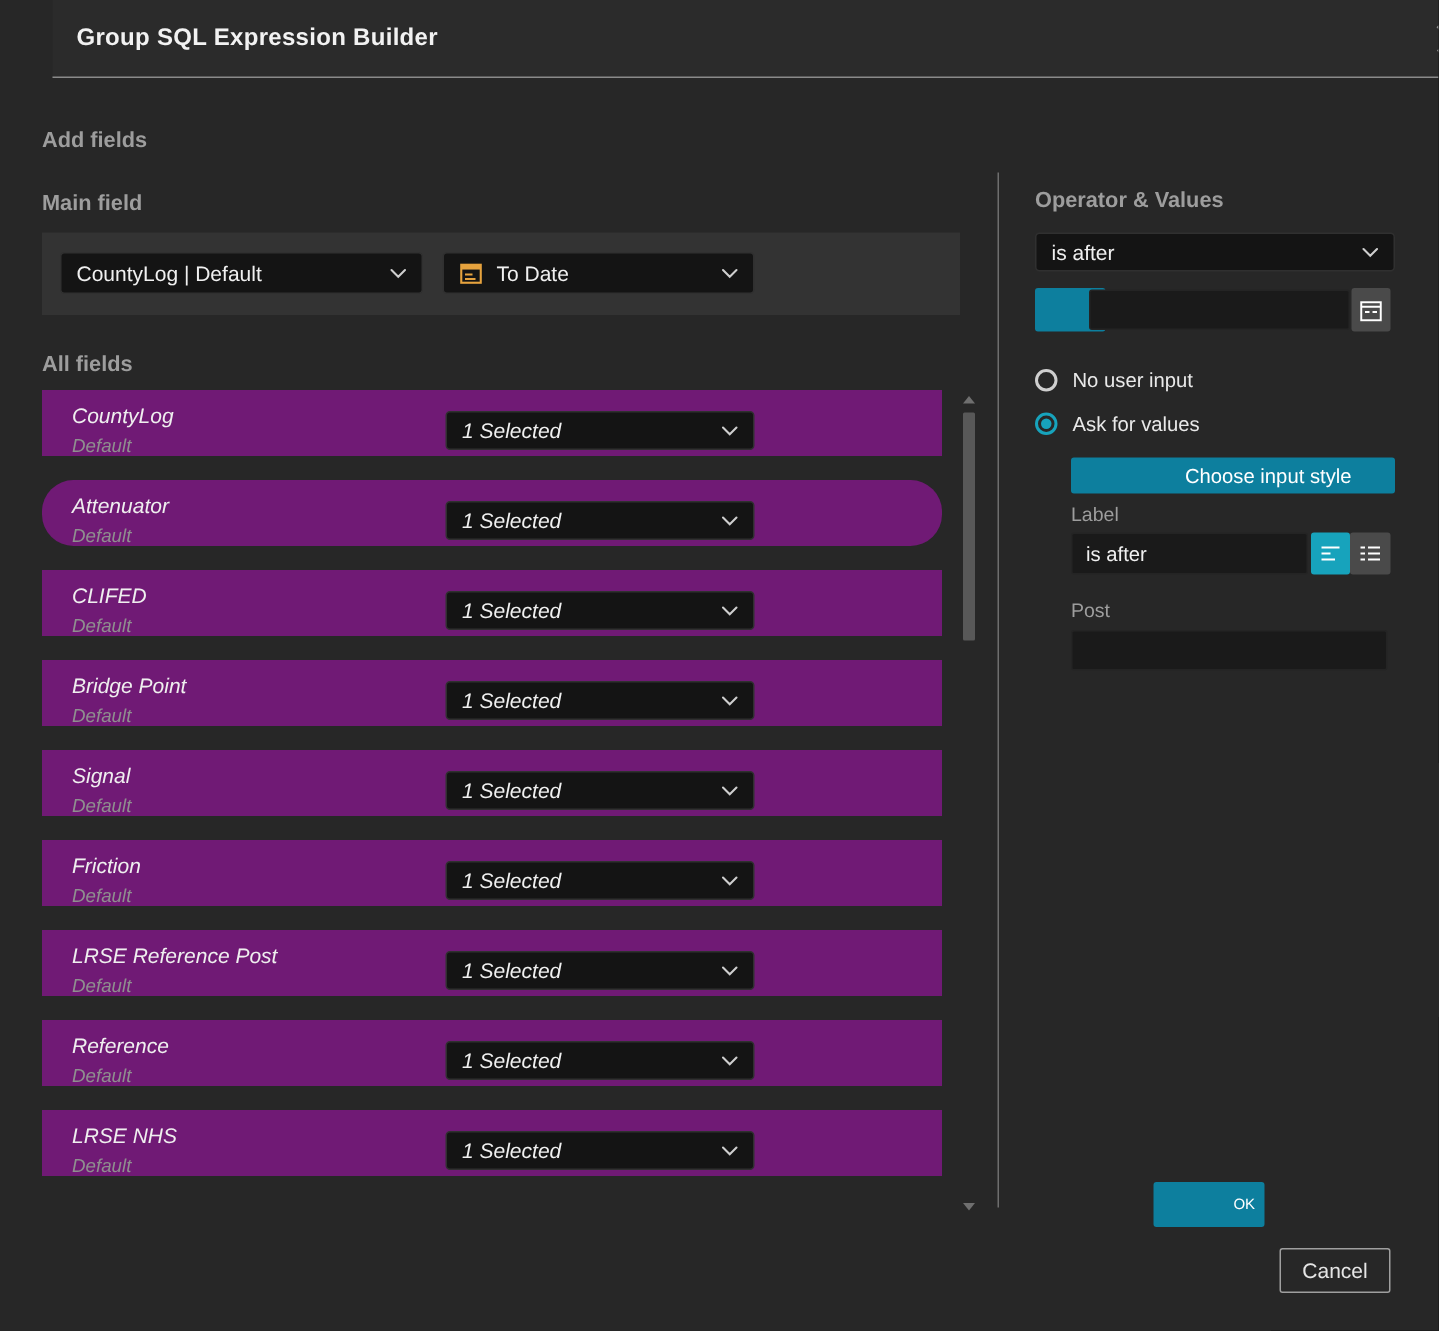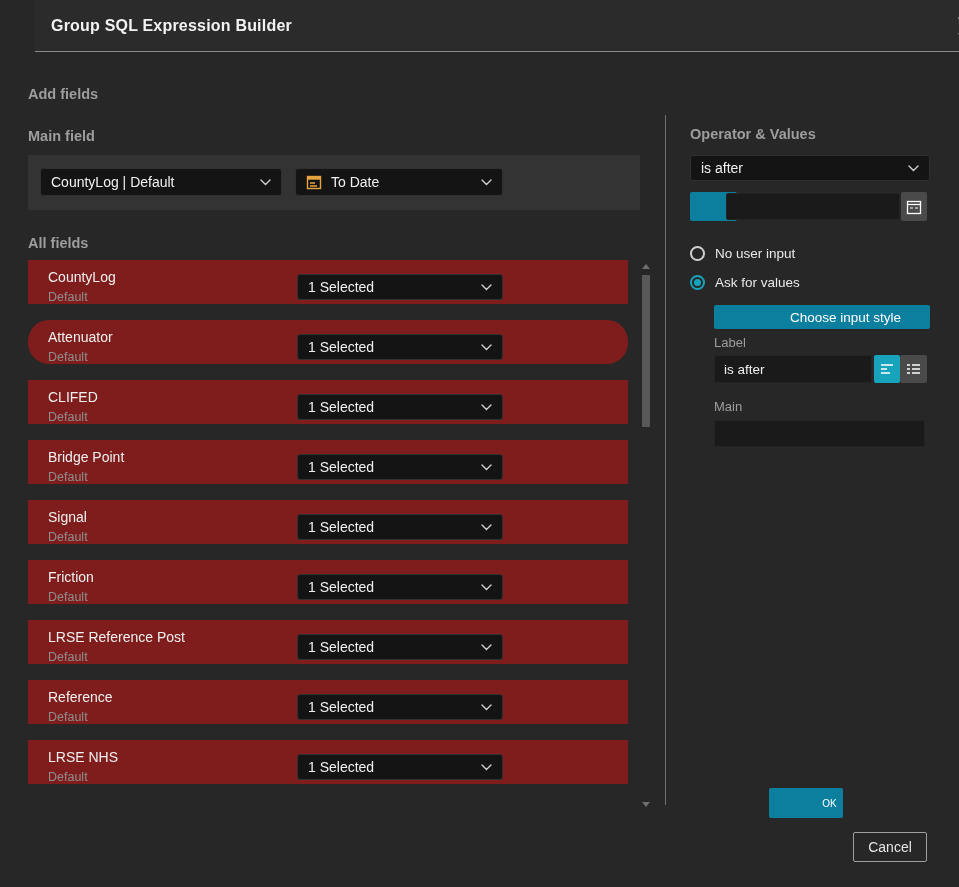--- a/index.html
+++ b/index.html
@@ -53,21 +53,22 @@
   
   .main-panel {
     position:absolute; left:28px; top:155px; width:612px; height:55px;
     background:#333333;
     text-align:center;
   }
 
   
   .field-row {
     position:absolute; left:28px; width:600px; height:44px;
-    background:#7f1d1d;
+    background:#701a75;
+    font-style:italic;
   }
   .field-row .fname {
     position:absolute; left:20px; top:9px; font-size:14px; color:#efefef;
   }
   .field-row .fsub {
     position:absolute; left:20px; top:30px; font-size:12.5px; color:#8f8f8f;
   }
 
   
   .sb-track { position:absolute; left:641px; top:262px; width:10px; height:545px; }
@@ -303,18 +304,18 @@
     <svg width="15" height="13" viewBox="0 0 15 13">
       <path d="M1 2 h12 M1 6 h6 M1 10 h9" stroke="#ffffff" stroke-width="1.4"></path>
     </svg>
   </button>
   <button class="icon-btn gray-btn" style="left:900px; top:355px; width:27px; height:28px;">
     <svg width="15" height="13" viewBox="0 0 15 13">
       <path d="M1 2 h3 M6 2 h8 M1 6 h3 M6 6 h8 M1 10 h3 M6 10 h8" stroke="#ffffff" stroke-width="1.4"></path>
     </svg>
   </button>
 
-  <div class="small-label" style="left:714px; top:399px;">Main</div>
+  <div class="small-label" style="left:714px; top:399px;">Post</div>
   <input class="text-input" style="left: 714px; top: 420px; width: 211px; height: 27px;" value="">
 
   <button class="btn teal" style="left:769px; top:788px; width:74px; height:30px; font-size:10px;">OK</button>
   <button class="btn cancel" style="left:853px; top:832px; width:74px; height:30px; font-size:14px;">Cancel</button>
 </div>
 
 </body></html>

